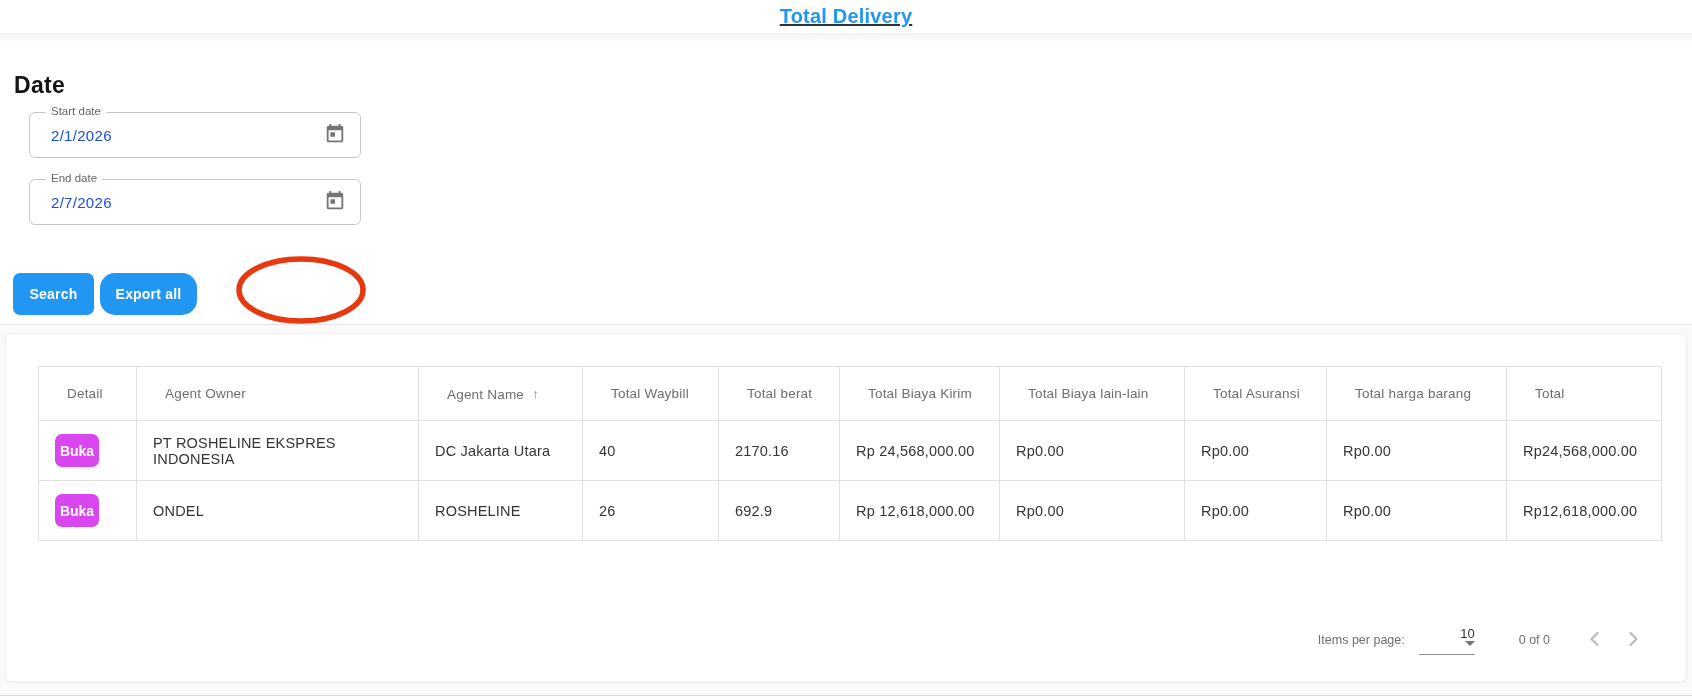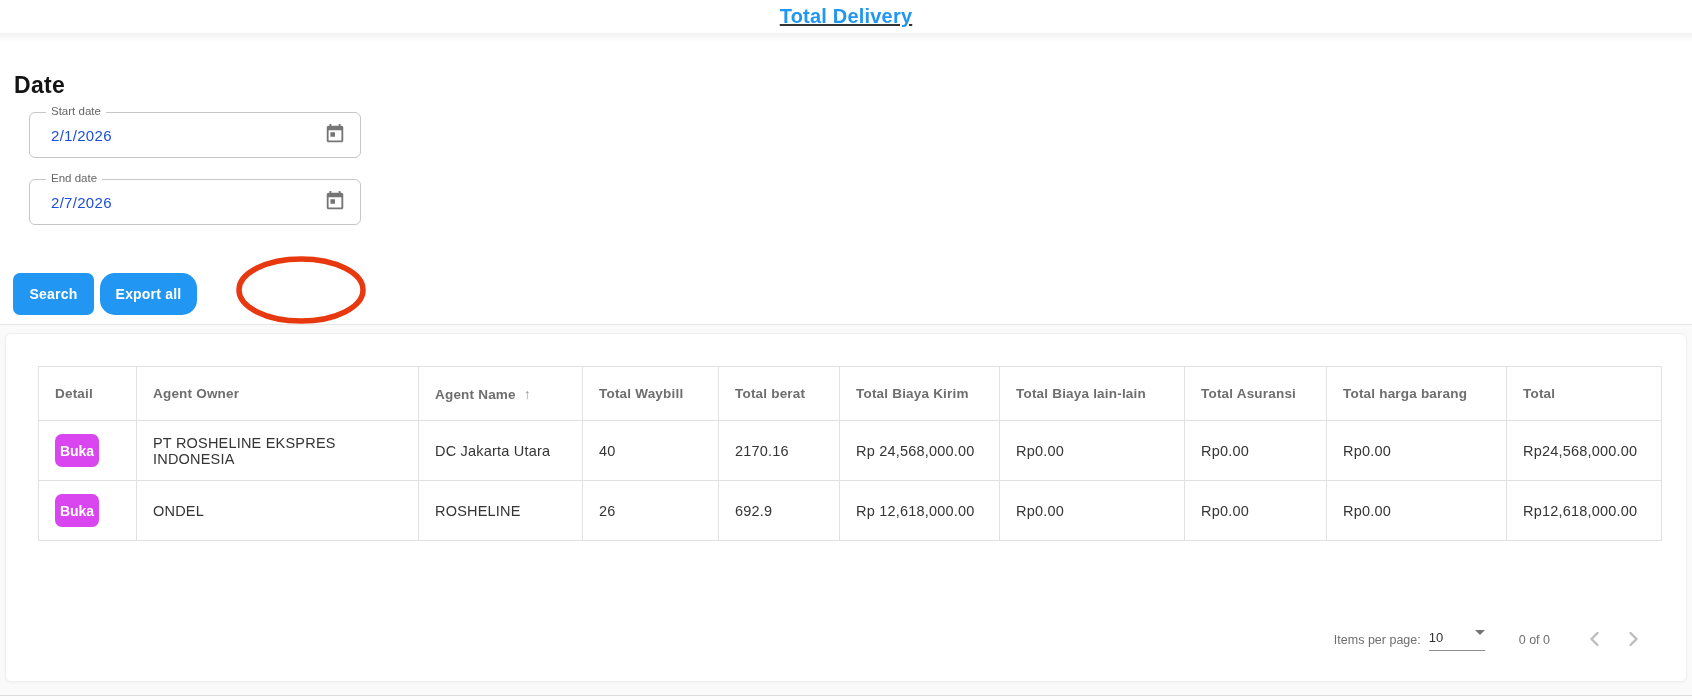--- a/index.html
+++ b/index.html
@@ -71,22 +71,22 @@
   .card {
     position:absolute; top:8px; left:5px; right:5px; height:349px;
     background:#fff; border:1px solid #f0f0f0; border-radius:6px;
     box-shadow:0 1px 3px rgba(0,0,0,0.04);
     padding:32px;
   }
 
   table.report { width:100%; border-collapse:collapse; table-layout:fixed; }
   .report th {
     height:54px; border:1px solid #e1e1e1;
-    font-weight:700; font-size:13.5px; color:#6e6e6e;
-    text-align:left; padding-left:16px; letter-spacing:.2px;
+    font-weight:400; font-size:13.5px; color:#6e6e6e;
+    text-align:left; padding-left:28px; letter-spacing:.2px;
   }
   .report td {
     height:60px; border:1px solid #e1e1e1;
     font-size:14.5px; color:#353535; padding-left:16px; letter-spacing:.2px;
   }
   .report tr.footer-row td {
     height:48px; border:none; border-bottom:1px solid #e1e1e1;
     font-weight:700; color:#1d1d1d;
   }
   .sort-arrow { color:#9a9a9a; font-size:14px; margin-left:8px; }
@@ -96,31 +96,31 @@
     font-size:14px; font-weight:700; cursor:pointer;
   }
 
   
   .paginator {
     position:absolute; right:34px; bottom:22px;
     display:flex; align-items:center;
     font-size:12.5px; color:#6f6f6f;
   }
   .pg-select {
-    display:flex; align-items:flex-start; justify-content:space-between;
-    width:56px; margin-left:8px; padding-bottom:5px;
-    border-bottom:1px solid #8f8f8f; cursor:pointer;
+    display:flex; align-items:flex-end; justify-content:space-between;
+    width:56px; margin-left:14px; padding-bottom:5px;
+    border-bottom:1px solid #8f8f8f; cursor:pointer;flex-direction:column;
   }
   .pg-select .pg-size { font-size:13px; color:#333; }
   .pg-caret {
     width:0; height:0; margin-bottom:3px;
     border-left:5px solid transparent; border-right:5px solid transparent;
     border-top:5px solid #757575;
   }
-  .pg-range { margin-left:34px;text-align:center; }
+  .pg-range { margin-left:44px;text-align:center; }
   .pg-nav { display:flex; margin-left:26px; }
   .pg-nav-btn {
     width:38px; height:38px; border:none; background:transparent;
     display:flex; align-items:center; justify-content:center; cursor:default;
   }
 
   .divider-bottom { position:absolute; left:0; right:0; top:370px; height:1px; background:#dcdcdc; }
   .below-bottom { position:absolute; left:0; right:0; top:371px; bottom:0; background:#fdfdfd; }
 </style>
 </head>

